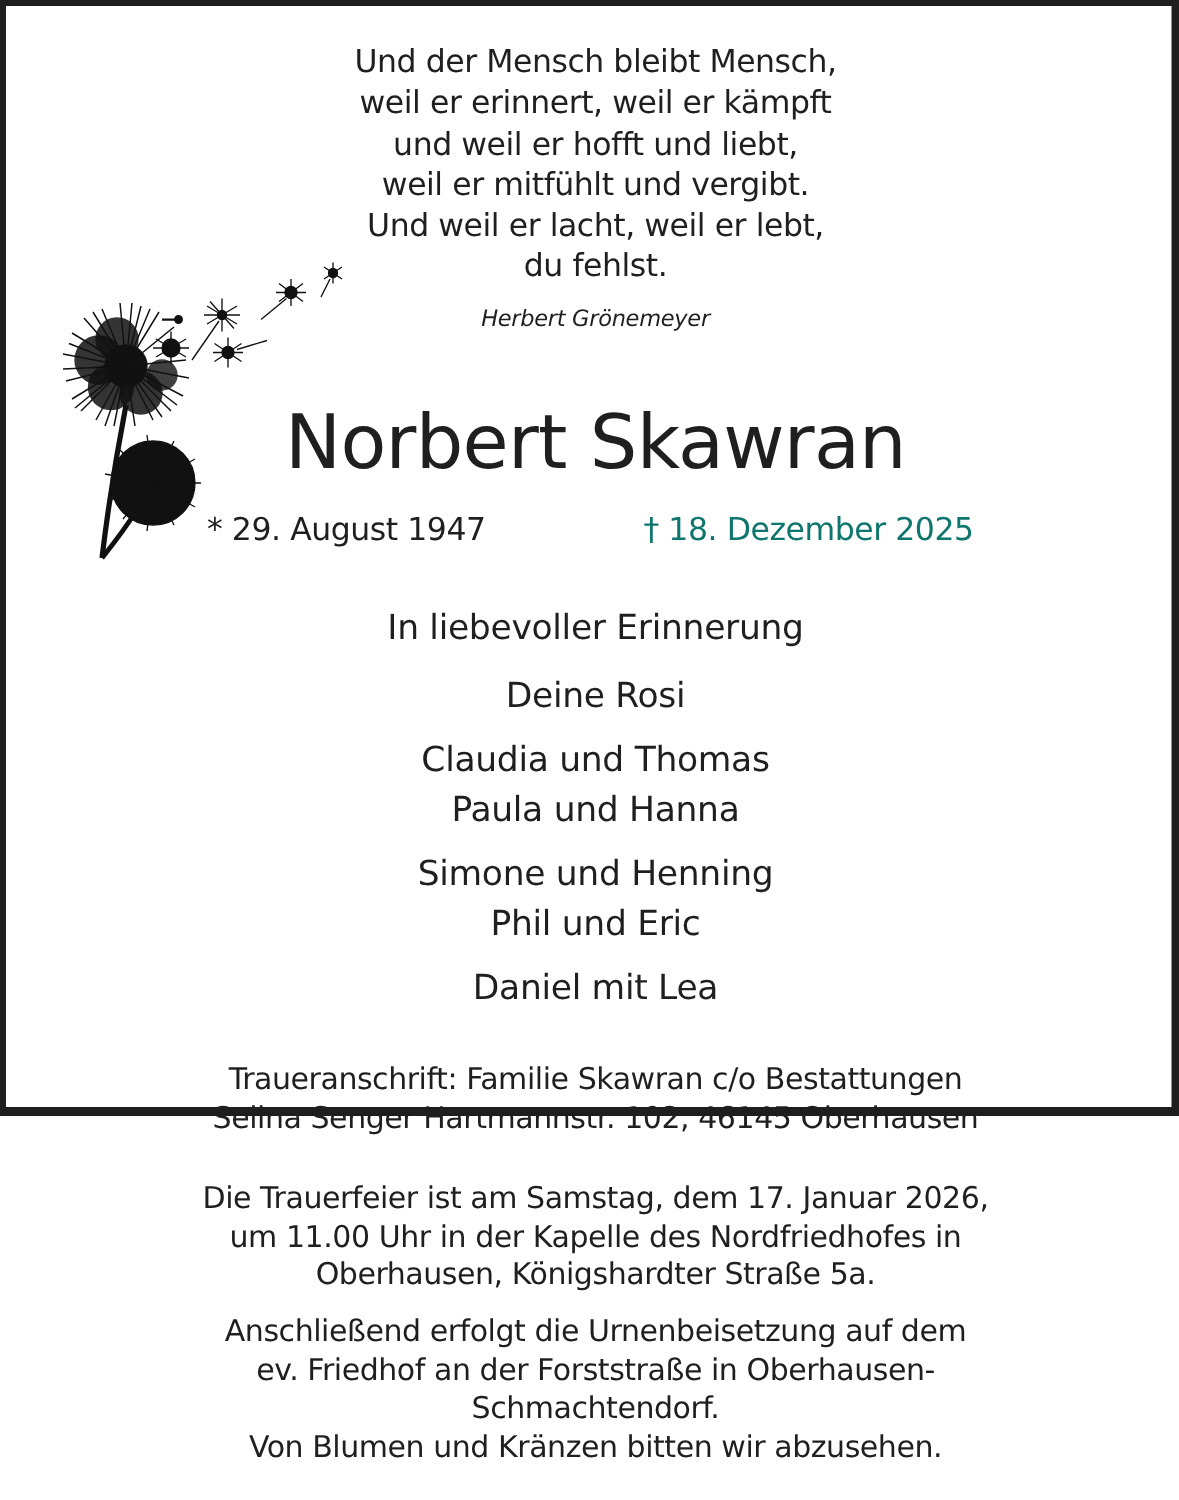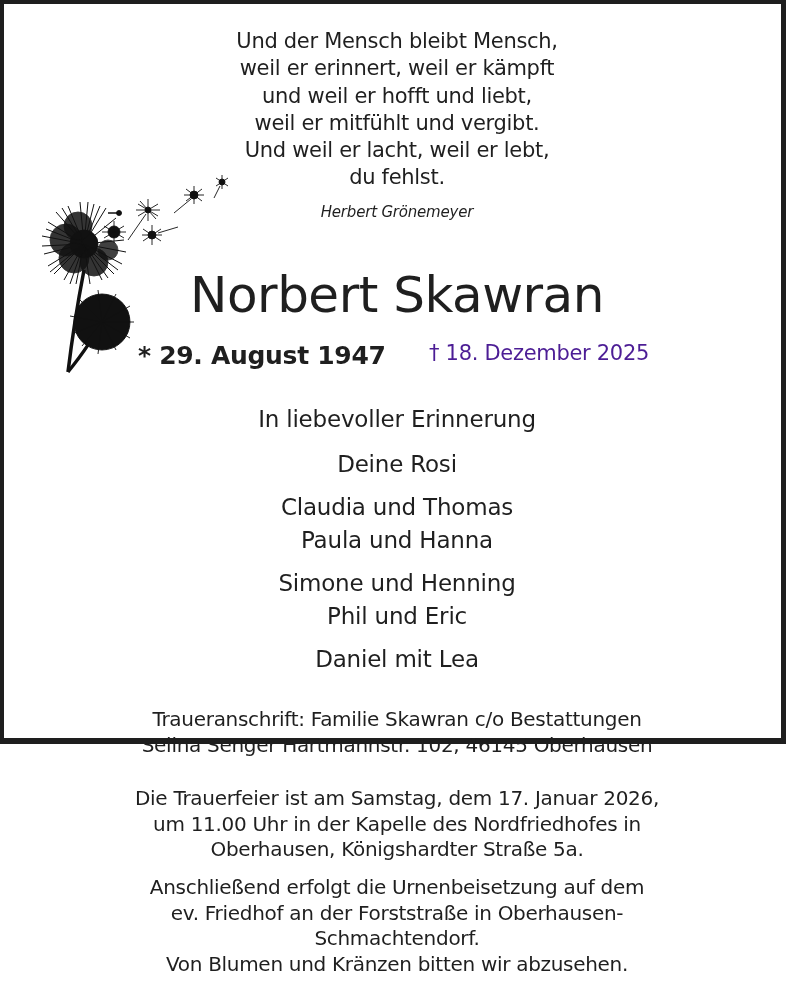--- a/index.html
+++ b/index.html
@@ -4,22 +4,22 @@
 <style>
   html,body{margin:0;padding:0;background:#ffffff;}
   body{width:786px;height:1000px;overflow:hidden;}
   .frame{position:absolute;left:0;top:0;width:786px;height:744px;box-sizing:border-box;
     border-top:4px solid #1e1e1e;border-left:4px solid #1e1e1e;border-right:5px solid #1e1e1e;border-bottom:6px solid #1e1e1e;background:#fff;}
   .t{position:absolute;left:0;width:786px;text-align:center;color:#1f1f1f;
      font-family:"DejaVu Sans","Liberation Sans",sans-serif;white-space:nowrap;}
   .poem{top:24px;font-size:21px;line-height:27.3px;letter-spacing:-0.3px;}
   .author{top:199px;font-family:"DejaVu Sans","Liberation Sans",sans-serif;font-style:italic;font-size:15px;letter-spacing:-0.2px;left:0;}
   .name{top:262px;left:0;width:786px;font-size:50px;letter-spacing:-0.5px;padding-left:0px;}
-  .born{position:absolute;top:337px;left:134px;font-size:25px;color:#1f1f1f;font-family:"DejaVu Sans","Liberation Sans",sans-serif;white-space:nowrap;letter-spacing:-0.3px;font-weight:bold;}
-  .died{position:absolute;top:337px;left:425px;font-size:21px;color:#4c1d95;font-family:"DejaVu Sans","Liberation Sans",sans-serif;white-space:nowrap;letter-spacing:-0.3px;}
+  .born{position:absolute;top:337px;left:134px;font-size:21px;color:#1f1f1f;font-family:"DejaVu Sans","Liberation Sans",sans-serif;white-space:nowrap;letter-spacing:-0.3px;}
+  .died{position:absolute;top:337px;left:425px;font-size:21px;color:#0f766e;font-family:"DejaVu Sans","Liberation Sans",sans-serif;white-space:nowrap;letter-spacing:-0.3px;}
   .fam{font-size:23px;letter-spacing:-0.2px;}
   .addr{font-size:20px;line-height:25.5px;letter-spacing:-0.3px;}
   .dandelion{position:absolute;left:28px;top:168px;width:200px;height:205px;}
 </style>
 </head>
 <body>
 
 <div class="frame">
 
   <svg class="dandelion" viewBox="0 0 200 205">

